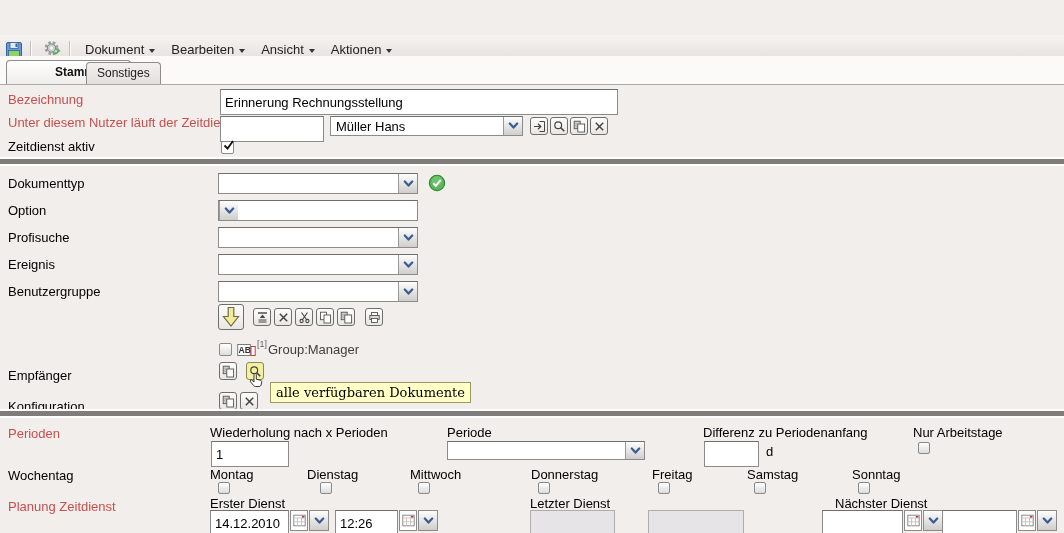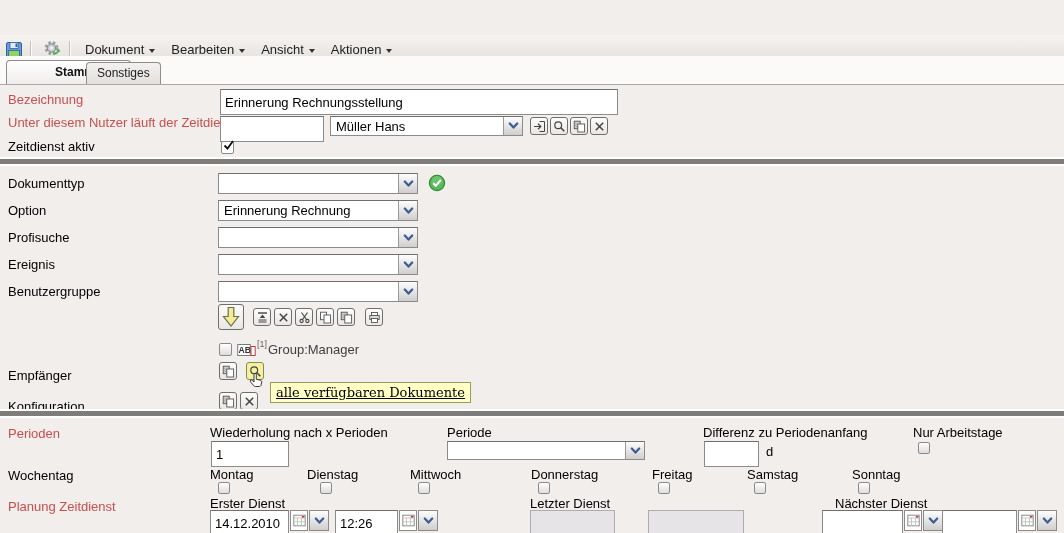--- a/index.html
+++ b/index.html
@@ -56,21 +56,21 @@
   .sqbtn.grad{background:linear-gradient(#fdfdfd,#cfcecd);}
   .checkbox{position:absolute;width:13px;height:13px;border:1px solid #8a8a8a;border-radius:2px;
     background:linear-gradient(#ffffff,#dcdcdc);box-sizing:border-box;}
   .checkbox.small{width:12px;height:12px;}
   .checkbox svg{position:absolute;left:0;top:-3px;}
   .divider{position:absolute;left:0;right:0;height:5px;background:#7f7c7c;
     border-top:2px solid #fff;border-bottom:2px solid #fff;}
   .groupref{position:absolute;font-size:9px;color:#666;}
   .groupname{position:absolute;font-size:13px;color:#3f3f3f;}
   .tooltip{position:absolute;background:#ffffc6;border:1px solid #999966;color:#000;
-    font:13px "DejaVu Serif","Liberation Serif",serif;padding:2px 5px;white-space:nowrap;z-index:4;text-decoration:underline;}
+    font:13px "DejaVu Serif","Liberation Serif",serif;padding:2px 5px;white-space:nowrap;z-index:4;}
   .cursor{position:absolute;z-index:5;}
 </style>
 </head>
 <body>
 
 <div class="screen">
 
 
   <div class="menubar">
     <button class="toolbtn">
@@ -174,21 +174,20 @@
         </span>
     </div>
     <svg style="position:absolute;left:428px;top:89px" width="18" height="18" viewBox="0 0 18 18">
         <circle cx="9" cy="9" r="7.6" fill="#5cb85c" stroke="#2f8a2f" stroke-width="1.2"></circle>
         <circle cx="9" cy="6.8" r="5" fill="#7ccb7c" opacity="0.55"></circle>
         <path d="M5.2 9.3 L7.8 11.8 L12.8 5.8" fill="none" stroke="#fff" stroke-width="2"></path>
       </svg>
 
     <span class="lbl" style="left:8px;top:118px">Option</span>
     <div class="dropdown" style="left:218px;top:115px;width:200px">
-      <span class="dd-text">Erinnerung Rechnung</span>
       <span class="dd-btn">
           <svg width="11" height="8" viewBox="0 0 11 8">
             <path d="M1.8 1.5 L5.5 5.6 L9.2 1.5" fill="none" stroke="#3d5c94" stroke-width="2.2" stroke-linecap="round" stroke-linejoin="round"></path>
           </svg>
         </span>
     </div>
 
     <span class="lbl" style="left:8px;top:145px">Profisuche</span>
     <div class="dropdown" style="left:218px;top:142px;width:200px">
       <span class="dd-text"></span>

